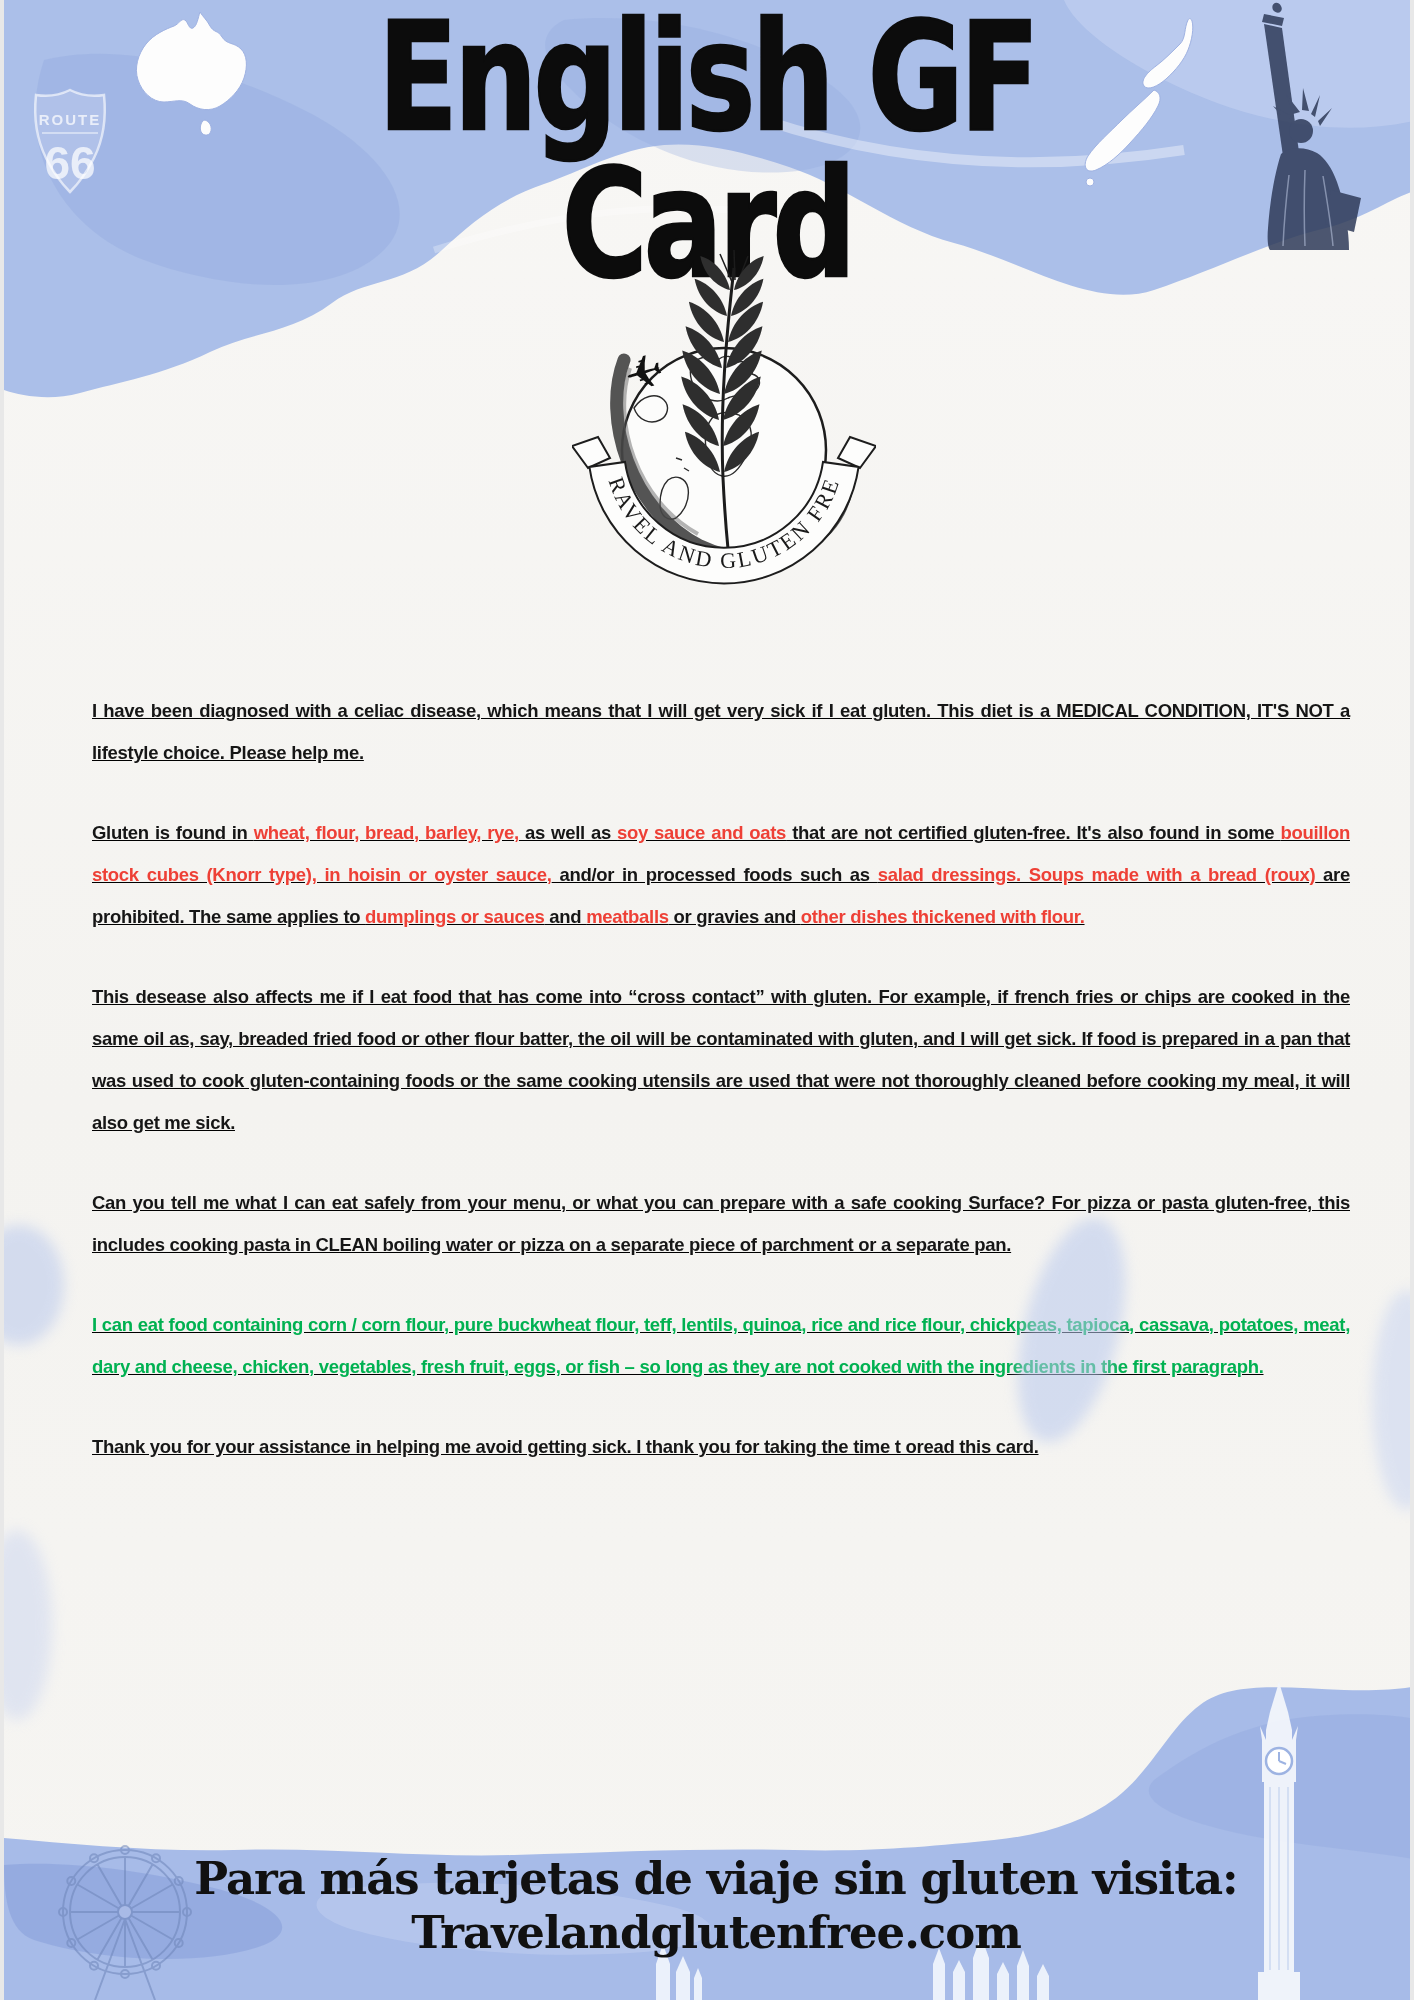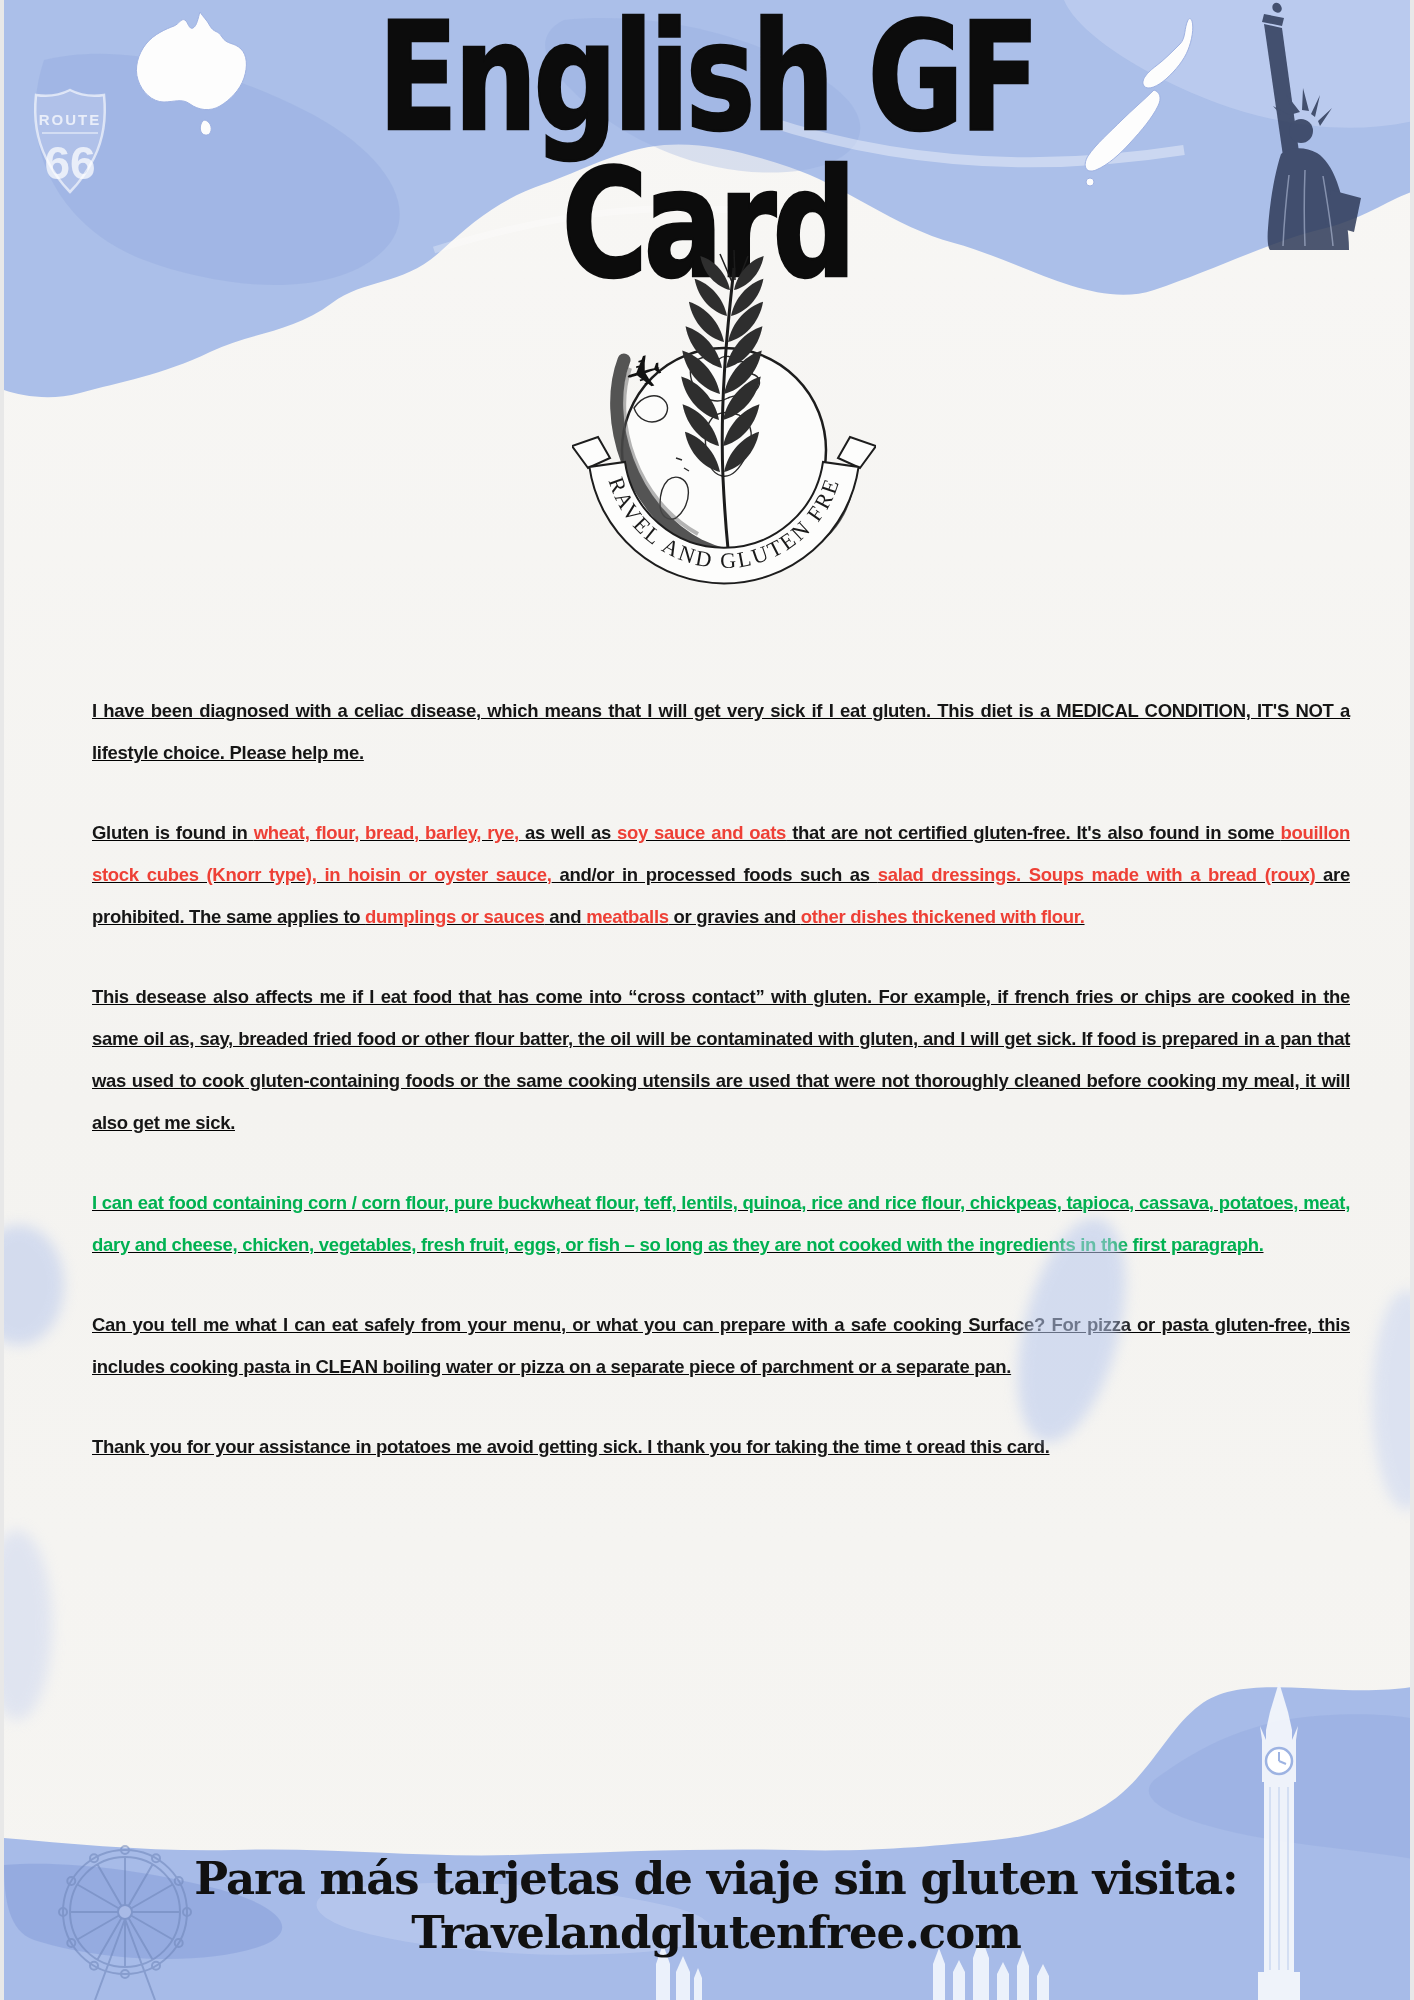--- a/index.html
+++ b/index.html
@@ -132,25 +132,25 @@
     </g>
   </svg>
 
   <div class="text-col">
     <p class="body-text"><span class="k">I have been diagnosed with a celiac disease, which means that I will get very sick if I eat gluten. This diet is a MEDICAL CONDITION, IT'S NOT a lifestyle choice. Please help me.</span></p>
 
     <p class="body-text"><span class="k">Gluten is found in </span><span class="r">wheat, flour, bread, barley, rye,</span><span class="k"> as well as </span><span class="r">soy sauce and oats</span><span class="k"> that are not certified gluten-free. It's also found in some </span><span class="r">bouillon stock cubes (Knorr type), in hoisin or oyster sauce,</span><span class="k"> and/or in processed foods such as </span><span class="r">salad dressings. Soups made with a bread (roux)</span><span class="k"> are prohibited. The same applies to </span><span class="r">dumplings or sauces</span><span class="k"> and </span><span class="r">meatballs</span><span class="k"> or gravies and </span><span class="r">other dishes thickened with flour.</span></p>
 
     <p class="body-text"><span class="k">This desease also affects me if I eat food that has come into “cross contact” with gluten. For example, if french fries or chips are cooked in the same oil as, say, breaded fried food or other flour batter, the oil will be contaminated with gluten, and I will get sick. If food is prepared in a pan that was used to cook gluten-containing foods or the same cooking utensils are used that were not thoroughly cleaned before cooking my meal, it will also get me sick.</span></p>
 
+    <p class="body-text"><span class="k">Can you tell me what I can eat safely from your menu, or what you can prepare with a safe cooking Surface? For pizza or pasta gluten-free, this includes cooking pasta in CLEAN boiling water or pizza on a separate piece of parchment or a separate pan.</span></p>
+
     <p class="body-text"><span class="g">I can eat food containing corn / corn flour, pure buckwheat flour, teff, lentils, quinoa, rice and rice flour, chickpeas, tapioca, cassava, potatoes, meat, dary and cheese, chicken, vegetables, fresh fruit, eggs, or fish – so long as they are not cooked with the ingredients in the first paragraph.</span></p>
 
-    <p class="body-text"><span class="k">Can you tell me what I can eat safely from your menu, or what you can prepare with a safe cooking Surface? For pizza or pasta gluten-free, this includes cooking pasta in CLEAN boiling water or pizza on a separate piece of parchment or a separate pan.</span></p>
-
-    <p class="body-text"><span class="k">Thank you for your assistance in potatoes me avoid getting sick. I thank you for taking the time t oread this card.</span></p>
+    <p class="body-text"><span class="k">Thank you for your assistance in helping me avoid getting sick. I thank you for taking the time t oread this card.</span></p>
   </div>
 
   <div class="blob" style="left:-30px;top:1225px;width:90px;height:120px;background:#b3c4ec;opacity:.5"></div>
   <div class="blob" style="left:1020px;top:1215px;width:95px;height:230px;background:#b9c9ee;opacity:.55;transform:rotate(14deg)"></div>
   <div class="blob" style="left:1368px;top:1290px;width:70px;height:220px;background:#c5d2f1;opacity:.5"></div>
   <div class="blob" style="left:-22px;top:1530px;width:70px;height:190px;background:#c0cdef;opacity:.4"></div>
 
   <svg class="abs" style="left:0;top:1660px" width="1414" height="340" viewBox="0 0 1414 340">
     <path fill="#a7bbe8" d="M0,178 C70,184 150,192 230,190 C330,187 420,198 510,195 C610,192 700,188 790,190 C870,192 930,186 990,180 C1040,175 1080,162 1112,138 C1148,110 1165,68 1196,45 C1228,20 1285,28 1340,30 C1375,31 1398,29 1414,26 L1414,340 H0 Z"></path>
     <path fill="#8099d6" opacity=".45" d="M0,205 C60,200 140,210 210,228 C270,243 300,268 260,285 C200,308 90,300 30,280 C5,271 0,240 0,205 Z"></path>

